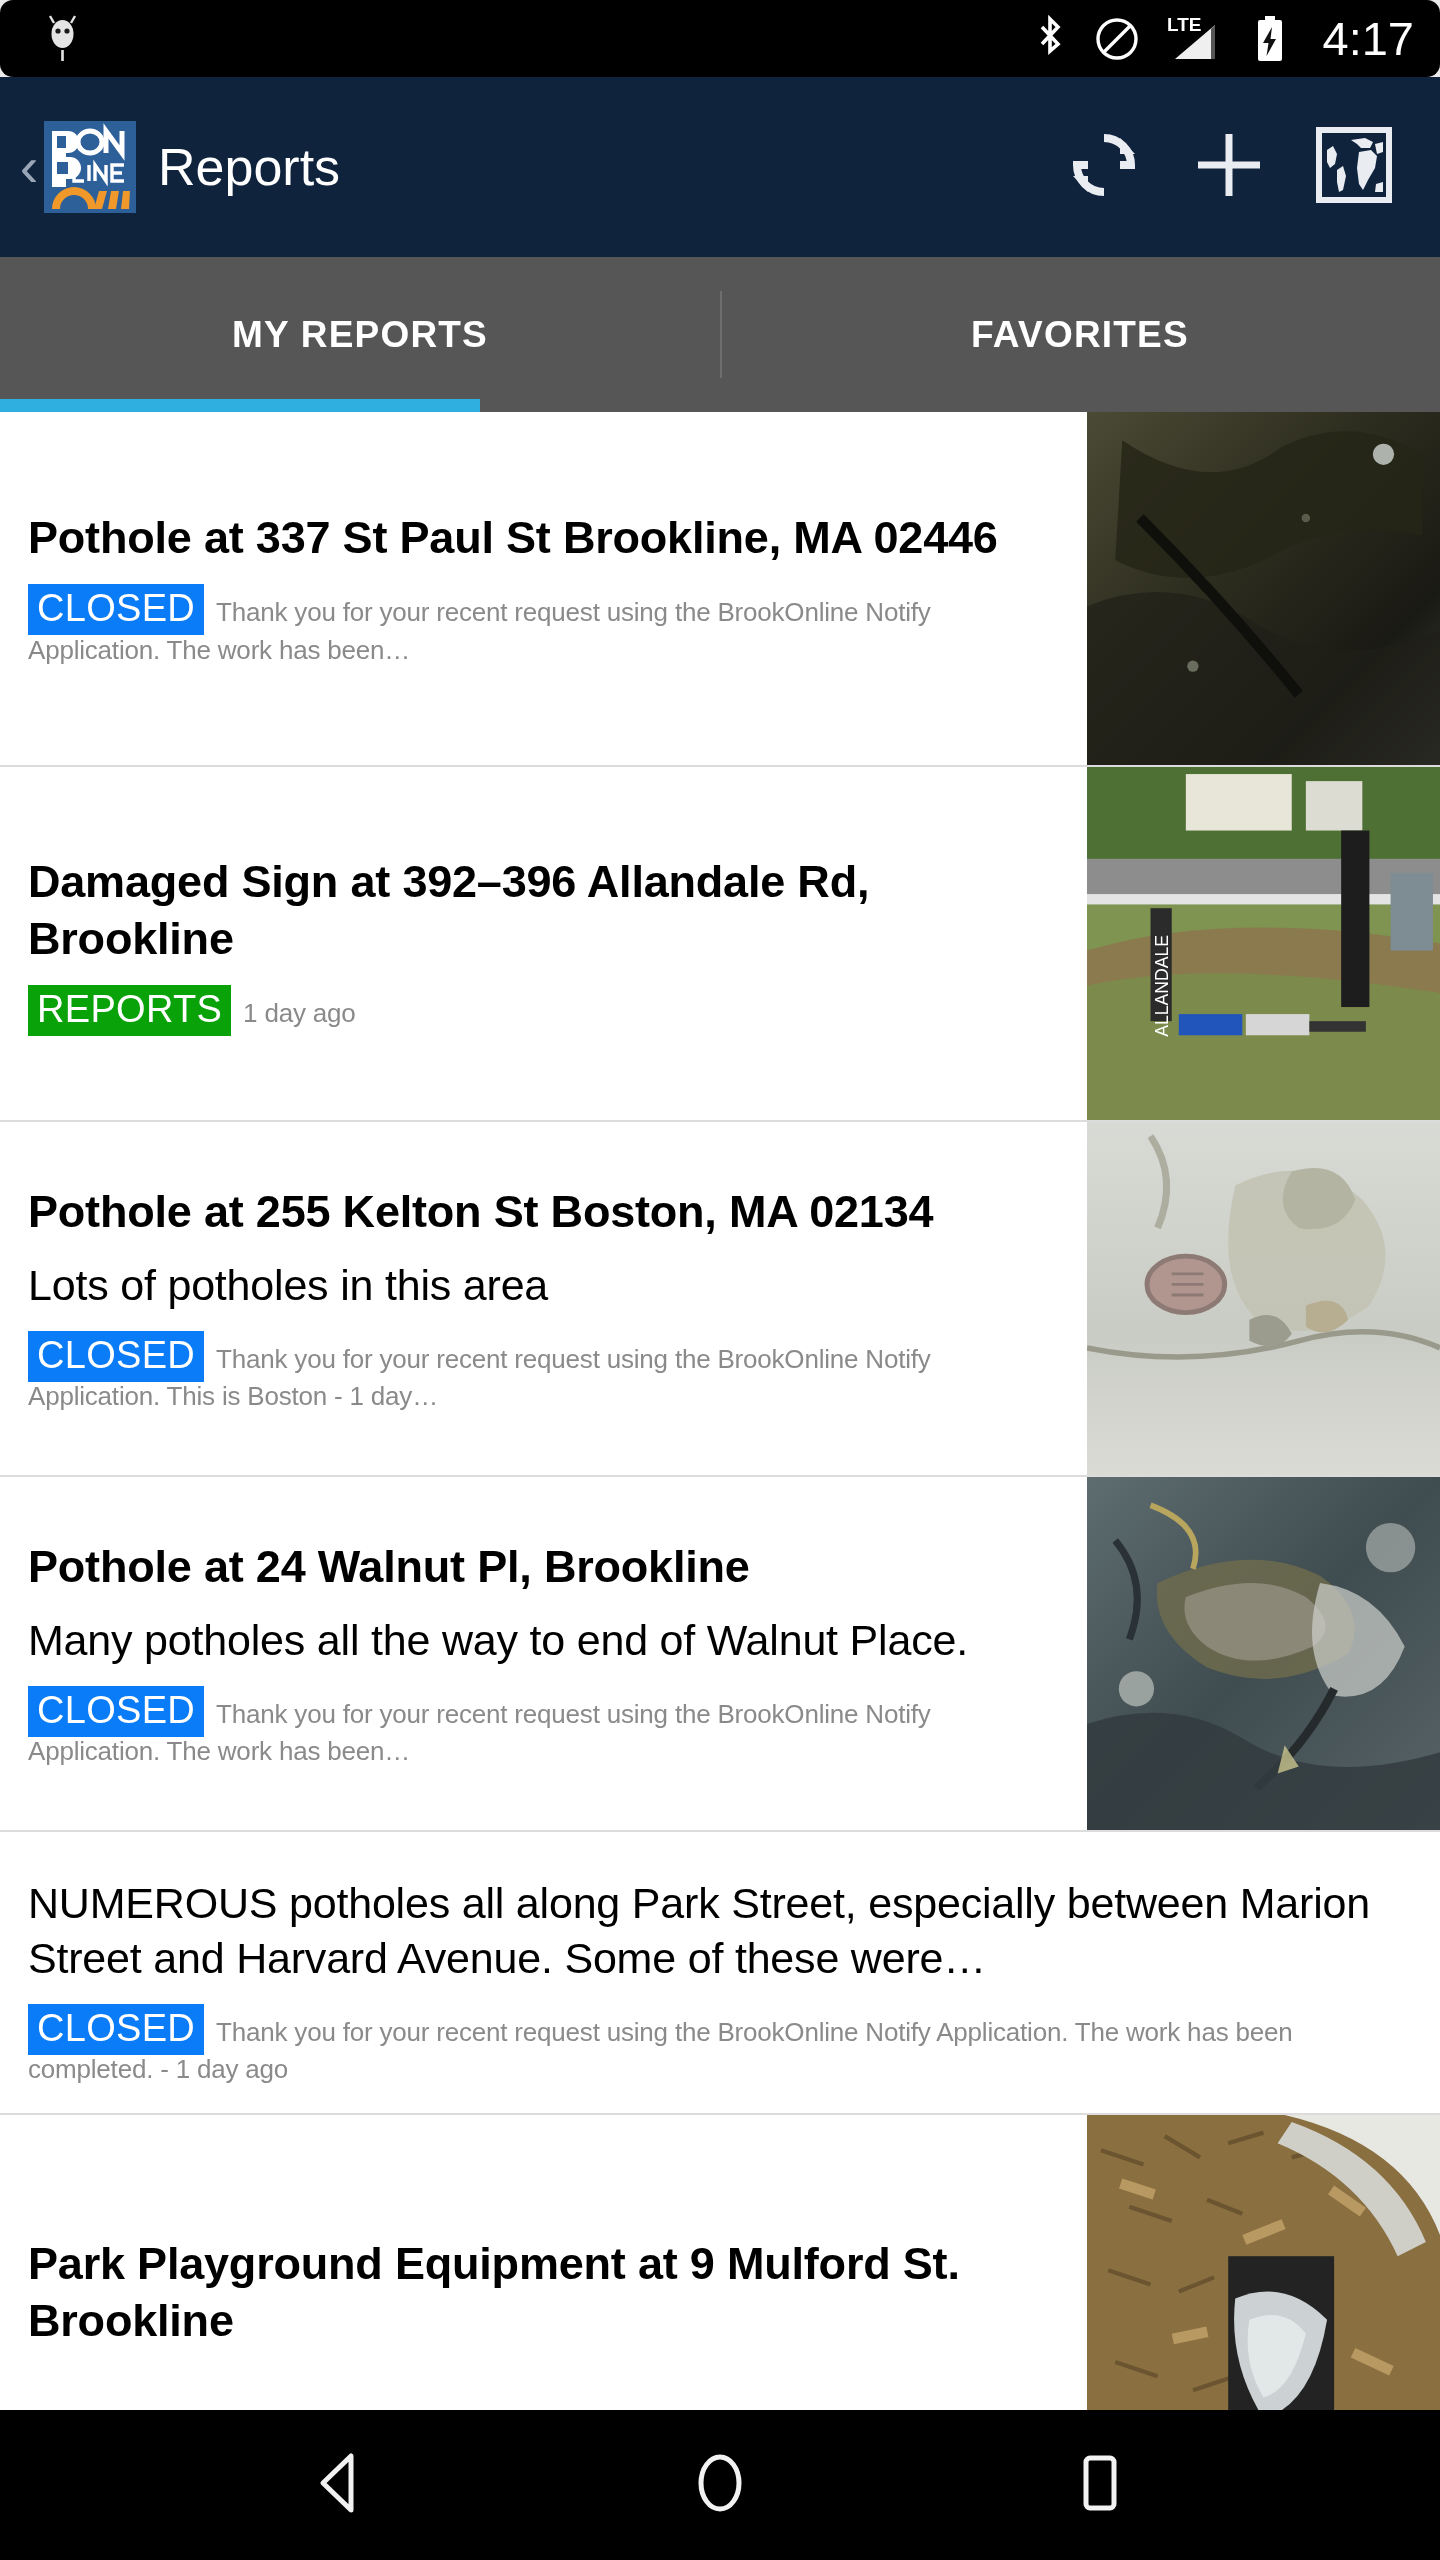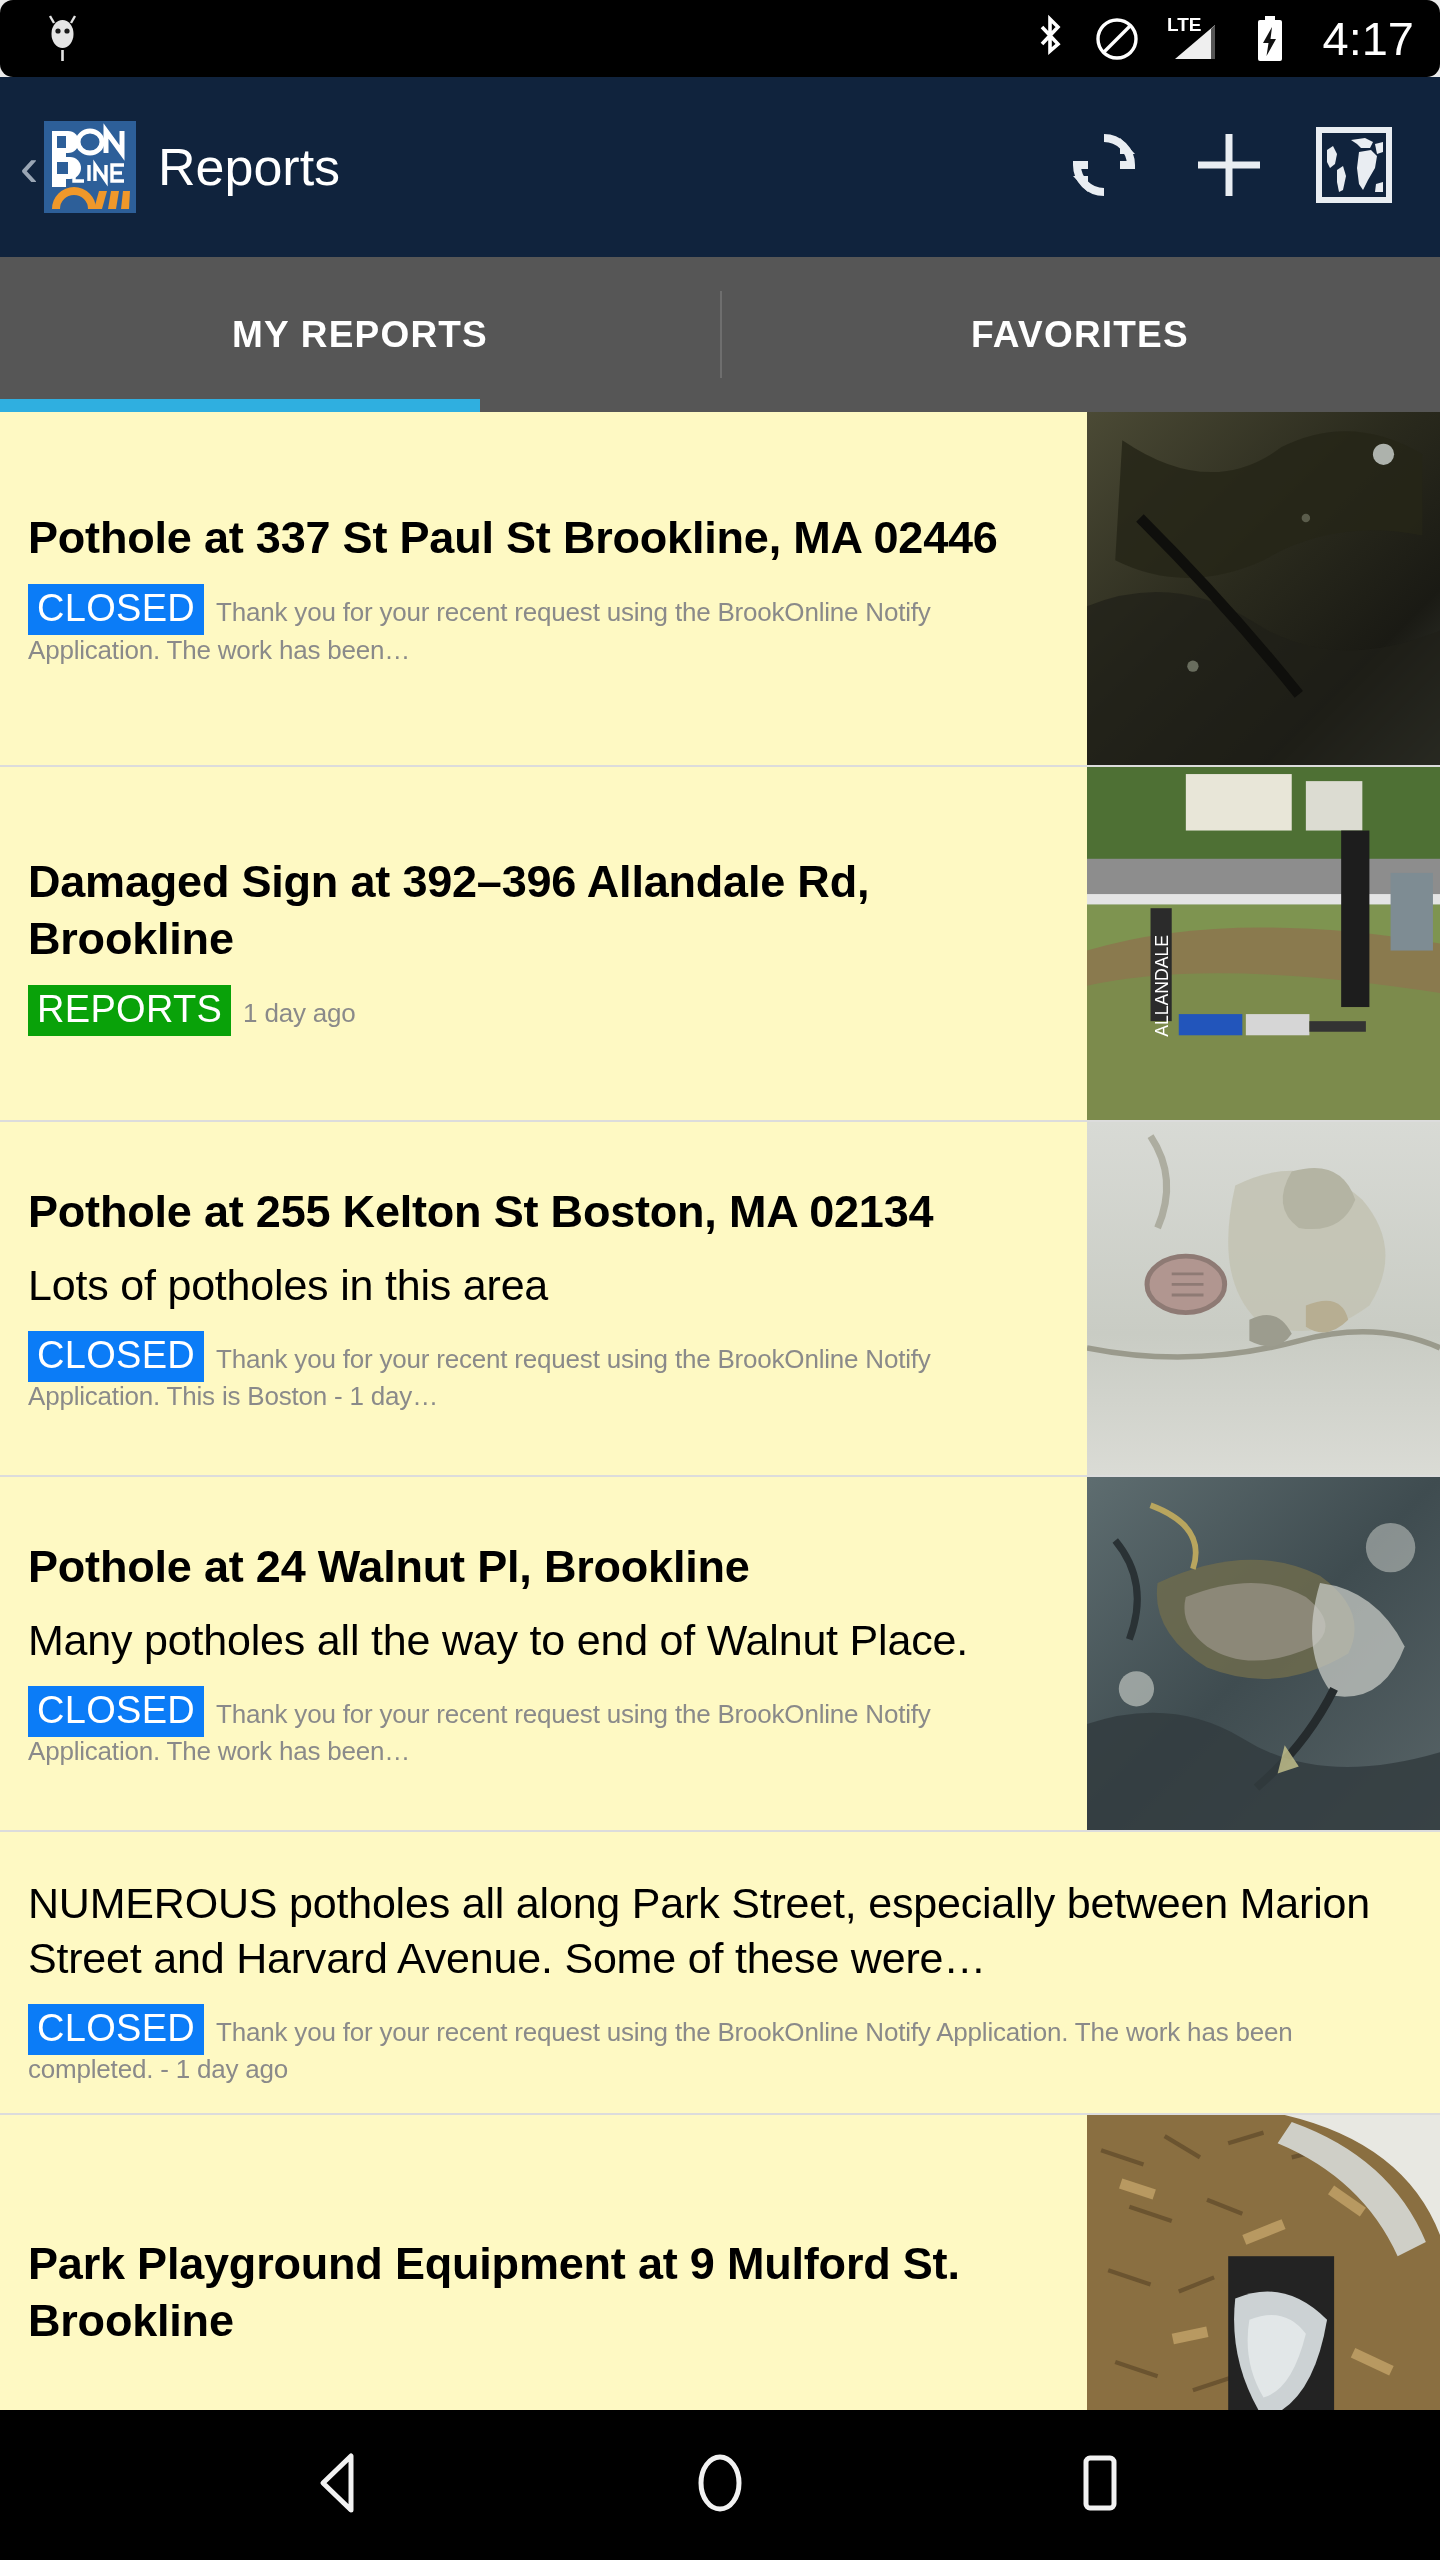--- a/index.html
+++ b/index.html
@@ -69,21 +69,21 @@
     color:#fff; font-size:37px; font-weight:700; letter-spacing:1.2px;
   }
   .tab-indicator {
     position:absolute; bottom:0; left:0; height:13px;
     background:#2fafe0;
   }
 
   
   .list { flex:1; background:#eaeaea; overflow:hidden; position:relative; }
   .row {
-    display:flex; background:#fef9c3; position:relative;
+    display:flex; background:#ffffff; position:relative;
     border-bottom:2px solid #dcdcdc;
   }
   .row-text {
     flex:1; padding:26px 26px 26px 28px;
     display:flex; flex-direction:column; justify-content:center;
     min-width:0;
   }
   .row.no-thumb .row-text { padding-right:40px; }
   .r-title {
     font-size:45px; font-weight:700; color:#000;

